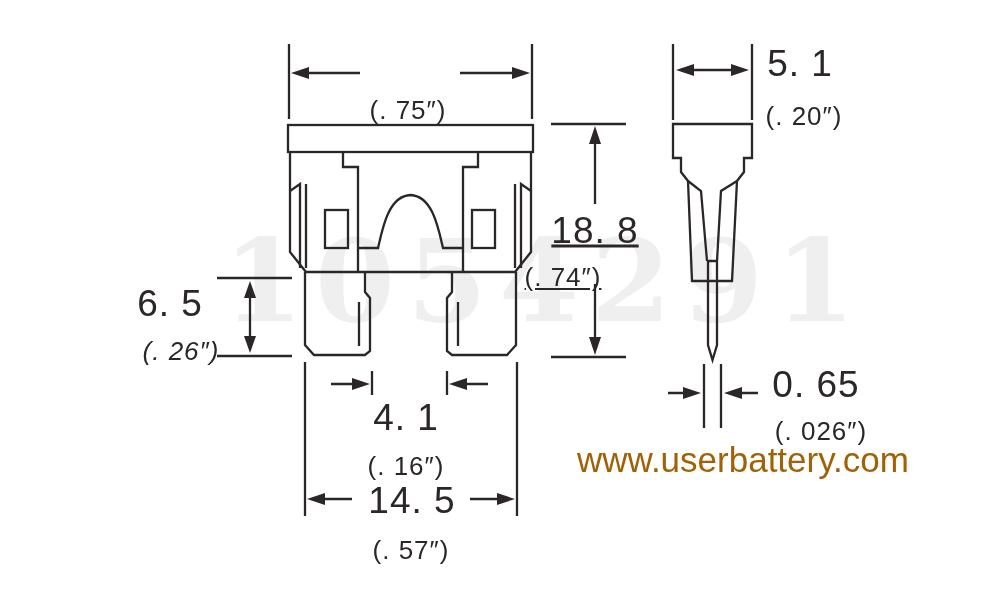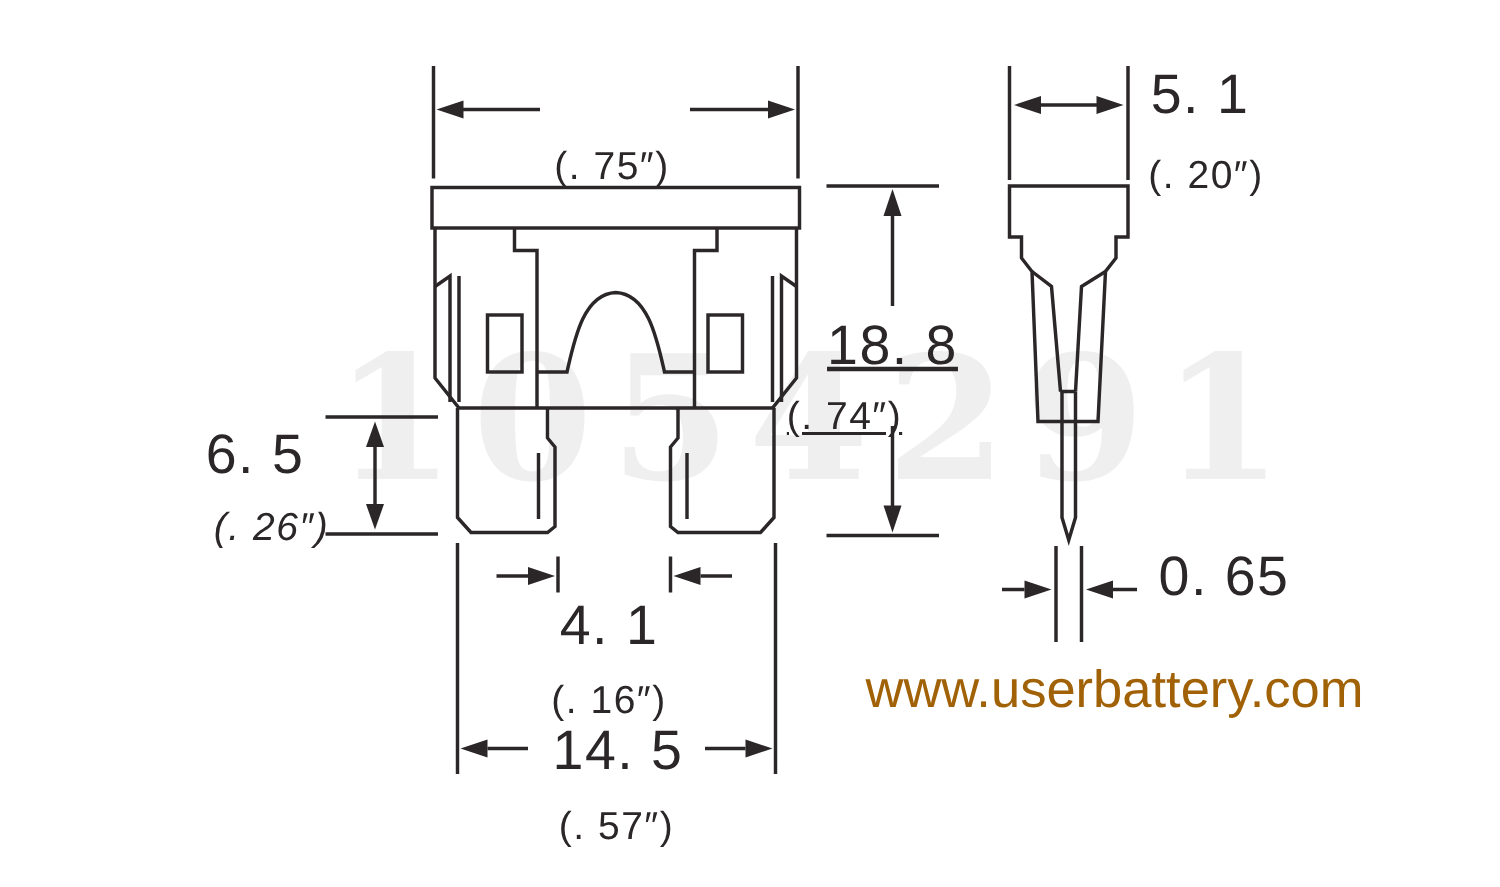--- a/index.html
+++ b/index.html
@@ -159,16 +159,17 @@
   <div class="dim-text dim-mm" style="left:170px; top:303px;">6. 5</div>
   <div class="dim-text dim-in" style="left:181px; top:332px;font-style:italic;">(. 26″)</div>
 
   <div class="dim-text dim-mm" style="left:406px; top:417px;">4. 1</div>
   <div class="dim-text dim-in" style="left:406px; top:447px;">(. 16″)</div>
 
   <div class="dim-text dim-mm" style="left:412px; top:500px;">14. 5</div>
   <div class="dim-text dim-in" style="left:411px; top:531px;">(. 57″)</div>
 
   <div class="dim-text dim-mm" style="left:816px; top:384px;">0. 65</div>
+  <div class="dim-text dim-in" style="left:821px; top:412px;">(. 026″)</div>
 
   <div class="green-wm" style="left:577px; top:442px;">www.userbattery.com</div>
 
 </div>
 
 </body></html>

